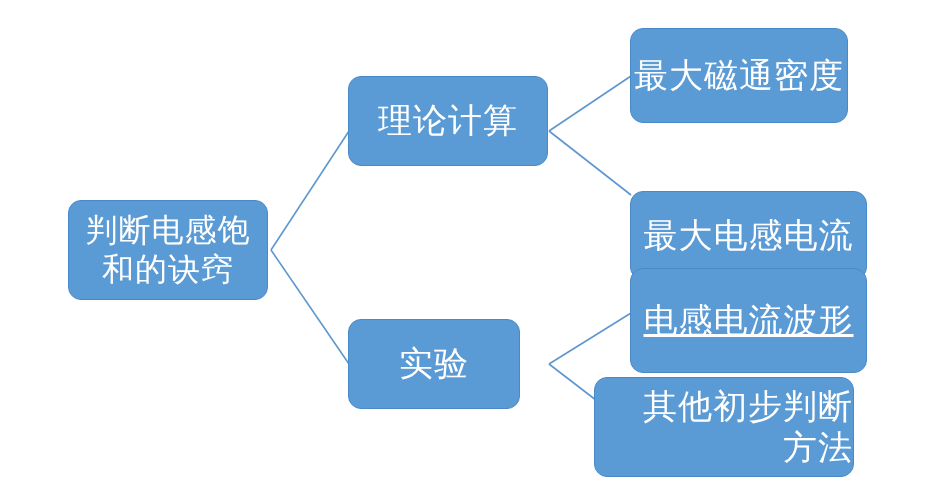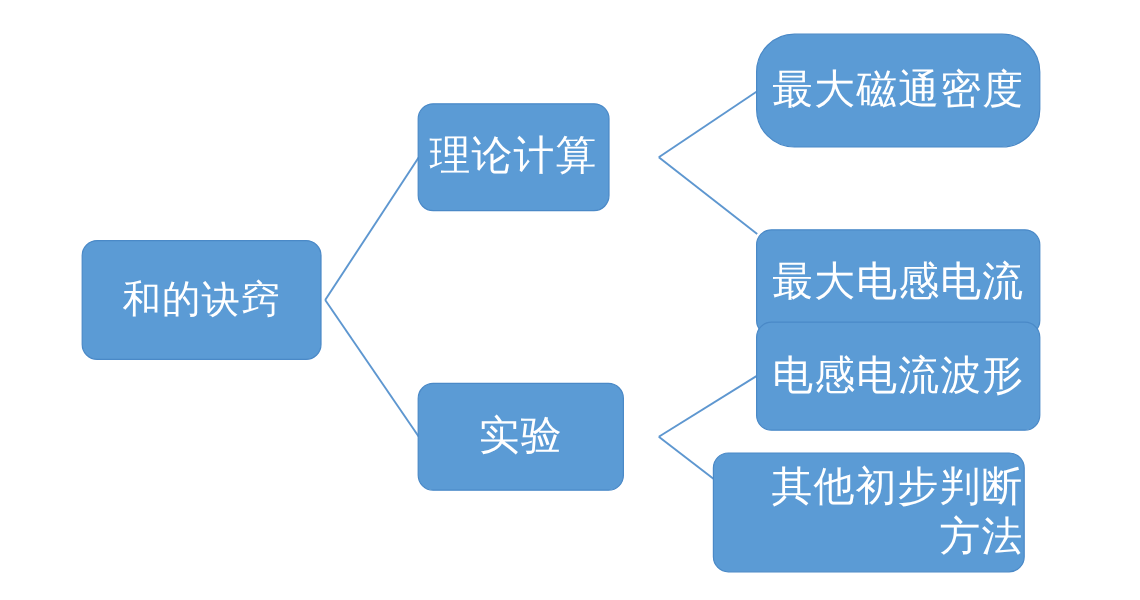--- a/index.html
+++ b/index.html
@@ -45,42 +45,43 @@
     align-items: center;
     justify-content: center;
     text-align: center;
     font-size: 34px;
     font-weight: 300;
     letter-spacing: 1px;
     line-height: 1.22;
   }
   .node .nline { display: block; white-space: nowrap; }
   .node-root       { left: 68px;  top: 200px; width: 200px; height: 100px; font-size: 32px; }
-  .node-theory     { left: 348px; top: 86px;  width: 160px; height: 90px; text-align: right; }
+  .node-theory     { left: 348px; top: 76px;  width: 200px; height: 90px; text-align: right; }
   .node-experiment { left: 348px; top: 319px; width: 172px; height: 90px; }
-  .node-flux       { left: 630px; top: 28px;  width: 237px; height: 95px; border-radius: 32px; }
+  .node-flux       { left: 630px; top: 28px;  width: 218px; height: 95px; }
   .node-current    { left: 630px; top: 151px; width: 237px; height: 89px; margin-top: 40px; }
-  .node-waveform   { left: 630px; top: 268px; width: 237px; height: 91px; }
+  .node-waveform   { left: 630px; top: 268px; width: 237px; height: 105px; text-decoration: underline; }
   .node-other      { left: 594px; top: 377px; width: 260px; height: 100px; align-items: flex-end; }
 </style>
 </head>
 <body>
 
 <div class="stage">
 
   <svg class="connectors" viewBox="0 0 950 500" xmlns="http://www.w3.org/2000/svg">
     <line x1="271" y1="250" x2="349" y2="131"></line>
     <line x1="271" y1="250" x2="349" y2="364"></line>
     <line x1="549" y1="131" x2="631" y2="76"></line>
     <line x1="549" y1="131" x2="631" y2="195"></line>
     <line x1="549" y1="364" x2="631" y2="313"></line>
     <line x1="549" y1="364" x2="631" y2="427"></line>
   </svg>
 
   <div class="node node-root">
+    <span class="nline">判断电感饱</span>
     <span class="nline">和的诀窍</span>
   </div>
 
   <div class="node node-theory">
     <span class="nline">理论计算</span>
   </div>
 
   <div class="node node-experiment">
     <span class="nline">实验</span>
   </div>

